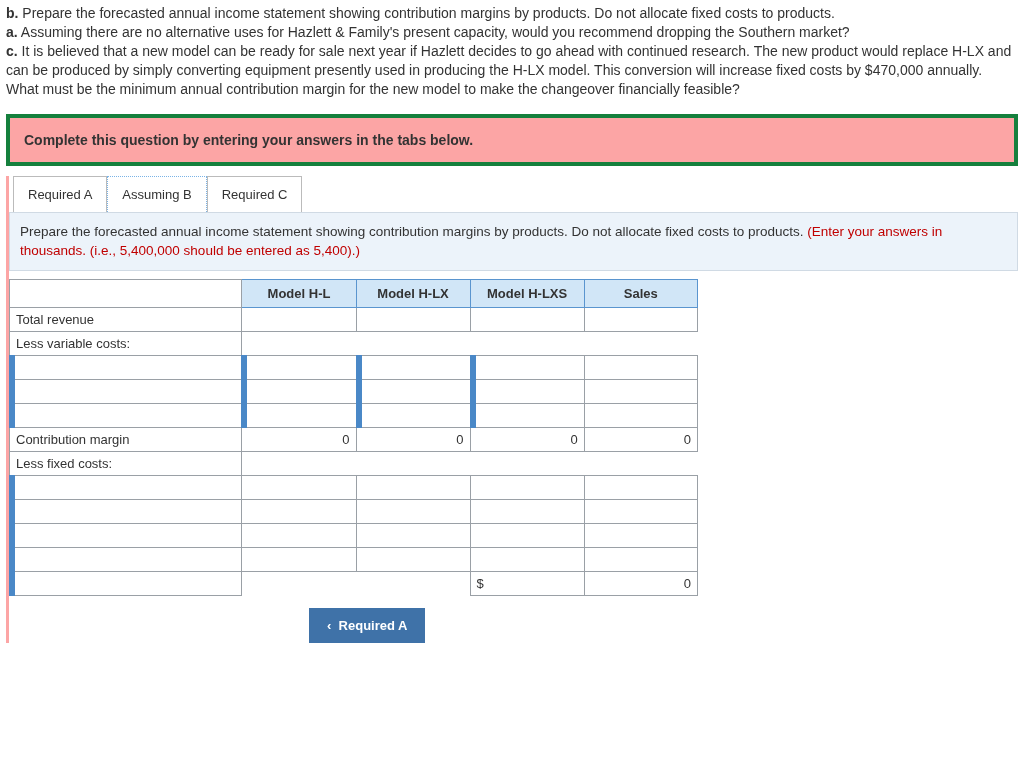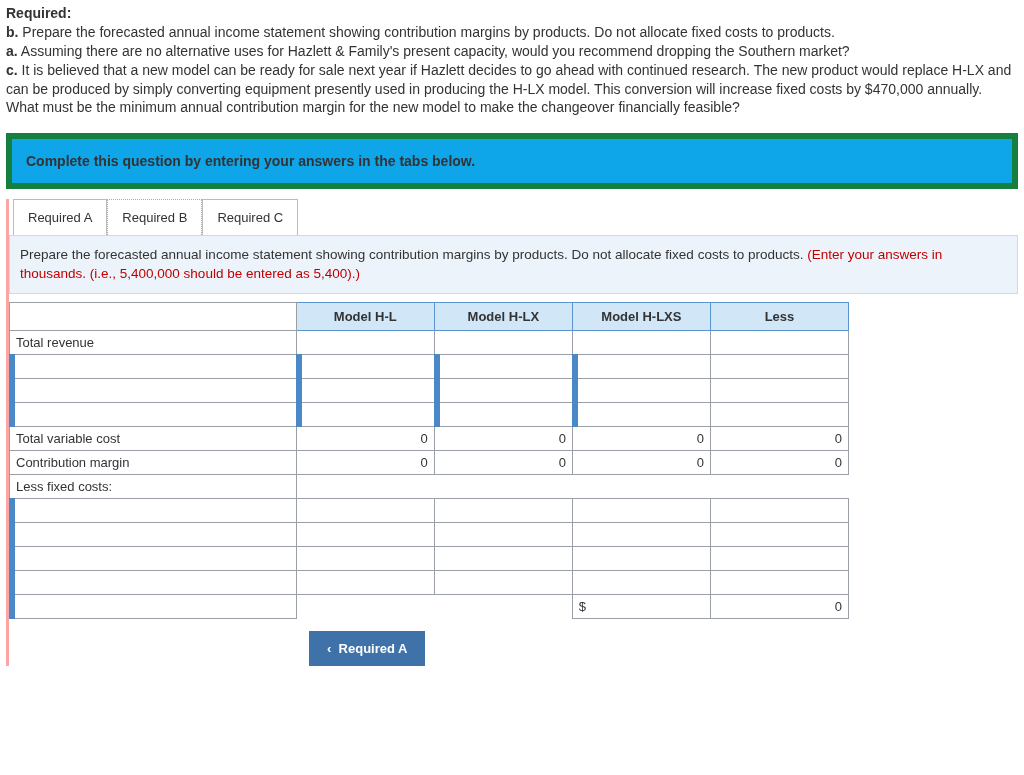--- a/index.html
+++ b/index.html
@@ -1,28 +1,28 @@
 <!DOCTYPE html>
 <html><head>
 <meta charset="utf-8">
 <style>
   * { box-sizing: border-box; margin: 0; padding: 0; }
   body { font-family: Arial, Helvetica, sans-serif; font-size: 14px; color: #333; background: #fff; width: 1024px; }
   .question-block { padding: 4px 6px 10px 6px; line-height: 1.35; }
   .question-block b { font-weight: 700; }
   .req-head { font-weight: 700; }
-  .instr-bar { background: #0ea5e9; border: 6px solid #15803d; padding: 14px 14px; margin: 6px 6px 10px 6px; font-weight: 700; }
+  .instr-bar { background: #fca5a5; border: 4px solid #15803d; padding: 14px 14px; margin: 6px 6px 10px 6px; font-weight: 700; }
   .answer-area { margin: 0 6px; border-left: 3px solid #fca5a5; }
   .tabs { display: flex; gap: 0; margin-left: 4px; }
   .tab { border: 1px solid #bbb; border-bottom: none; padding: 10px 14px; background: #fff; font-size: 13px; cursor: pointer; }
   .tab.active { border: 1px dotted #7ab3e6; border-bottom: none; background: #fff; position: relative; z-index: 2; }
   .pane-prompt { background: #ecf3fa; border: 1px solid #d0dae4; padding: 10px 10px; font-size: 13.5px; line-height: 1.35; }
   .pane-prompt .red { color: #c00000; }
   .grid-wrap { margin-top: 8px; }
-  table.grid { border-collapse: collapse; width: 840px; }
+  table.grid { border-collapse: collapse; width: 689px; }
   table.grid th, table.grid td { border: 1px solid #9aa0a6; font-size: 13px; height: 24px; padding: 2px 6px; background: #fff; }
   table.grid th { background: #d1e6f7; border: 1px solid #5a95cf; font-weight: 700; text-align: center; height: 28px; }
   .rowlabel { width: 270px; }
   .col { width: 130px; text-align: right; }
   .label-cell { text-align: left; }
   .indent1 { padding-left: 24px; }
   .blank-label { background: #fff; position: relative; }
   .blank-label::before { content: ""; position: absolute; left: -1px; top: -1px; bottom: -1px; width: 6px; background: #4a88c7; }
   .blank-cell { position: relative; }
   .blank-cell::before { content: ""; position: absolute; left: -1px; top: -1px; bottom: -1px; width: 6px; background: #4a88c7; }
@@ -31,56 +31,62 @@
   .nav-btn .chev { font-weight: 700; }
   .currency { text-align: left; padding-left: 10px; }
   td.val { text-align: right; }
   .hidden-cell { border-left: none !important; border-right: none !important; border-bottom: none !important; background: transparent !important; }
   .no-top { border-top: none !important; }
 </style>
 </head>
 <body>
 
 <div class="question-block">
-  <div><span class="req-head">Required:</span></div>
   <div><b>b.</b> <span>Prepare the forecasted annual income statement showing contribution margins by products. Do not allocate fixed costs to products.</span></div>
   <div><b>a.</b> <span>Assuming there are no alternative uses for Hazlett &amp; Family's present capacity, would you recommend dropping the Southern market?</span></div>
   <div><b>c.</b> <span>It is believed that a new model can be ready for sale next year if Hazlett decides to go ahead with continued research. The new product would replace H-LX and can be produced by simply converting equipment presently used in producing the H-LX model. This conversion will increase fixed costs by $470,000 annually. What must be the minimum annual contribution margin for the new model to make the changeover financially feasible?</span></div>
 </div>
 
 <div class="instr-bar">Complete this question by entering your answers in the tabs below.</div>
 
 <div class="answer-area">
   <div class="tabs">
     <div class="tab">Required A</div>
-    <div class="tab active">Required B</div>
+    <div class="tab active">Assuming B</div>
     <div class="tab">Required C</div>
   </div>
 
   <div class="pane-prompt">
     <span>Prepare the forecasted annual income statement showing contribution margins by products. Do not allocate fixed costs to products.</span>
     <span class="red">(Enter your answers in thousands. (i.e., 5,400,000 should be entered as 5,400).)</span>
   </div>
 
   <div class="grid-wrap">
     <table class="grid">
       <tbody>
           <tr>
         <th class="rowlabel" style="background:#fff;border:1px solid #9aa0a6;"></th>
         <th class="col">Model H-L</th>
         <th class="col">Model H-LX</th>
         <th class="col">Model H-LXS</th>
-        <th class="col">Less</th>
+        <th class="col">Sales</th>
       </tr>
       <tr>
         <td class="label-cell">Total revenue</td>
         <td class="col"></td>
         <td class="col"></td>
         <td class="col"></td>
         <td class="col"></td>
+      </tr>
+      <tr>
+        <td class="label-cell">Less variable costs:</td>
+        <td class="col hidden-cell no-top"></td>
+        <td class="col hidden-cell no-top"></td>
+        <td class="col hidden-cell no-top"></td>
+        <td class="col hidden-cell no-top"></td>
       </tr>
       <tr>
         <td class="label-cell blank-label"></td>
         <td class="col blank-cell"></td>
         <td class="col blank-cell"></td>
         <td class="col blank-cell"></td>
         <td class="col"></td>
       </tr>
       <tr>
         <td class="label-cell blank-label"></td>
@@ -88,27 +94,20 @@
         <td class="col blank-cell"></td>
         <td class="col blank-cell"></td>
         <td class="col"></td>
       </tr>
       <tr>
         <td class="label-cell blank-label"></td>
         <td class="col blank-cell"></td>
         <td class="col blank-cell"></td>
         <td class="col blank-cell"></td>
         <td class="col"></td>
-      </tr>
-      <tr>
-        <td class="label-cell indent1">Total variable cost</td>
-        <td class="col val">0</td>
-        <td class="col val">0</td>
-        <td class="col val">0</td>
-        <td class="col val">0</td>
       </tr>
       <tr>
         <td class="label-cell">Contribution margin</td>
         <td class="col val">0</td>
         <td class="col val">0</td>
         <td class="col val">0</td>
         <td class="col val">0</td>
       </tr>
       <tr>
         <td class="label-cell">Less fixed costs:</td>

